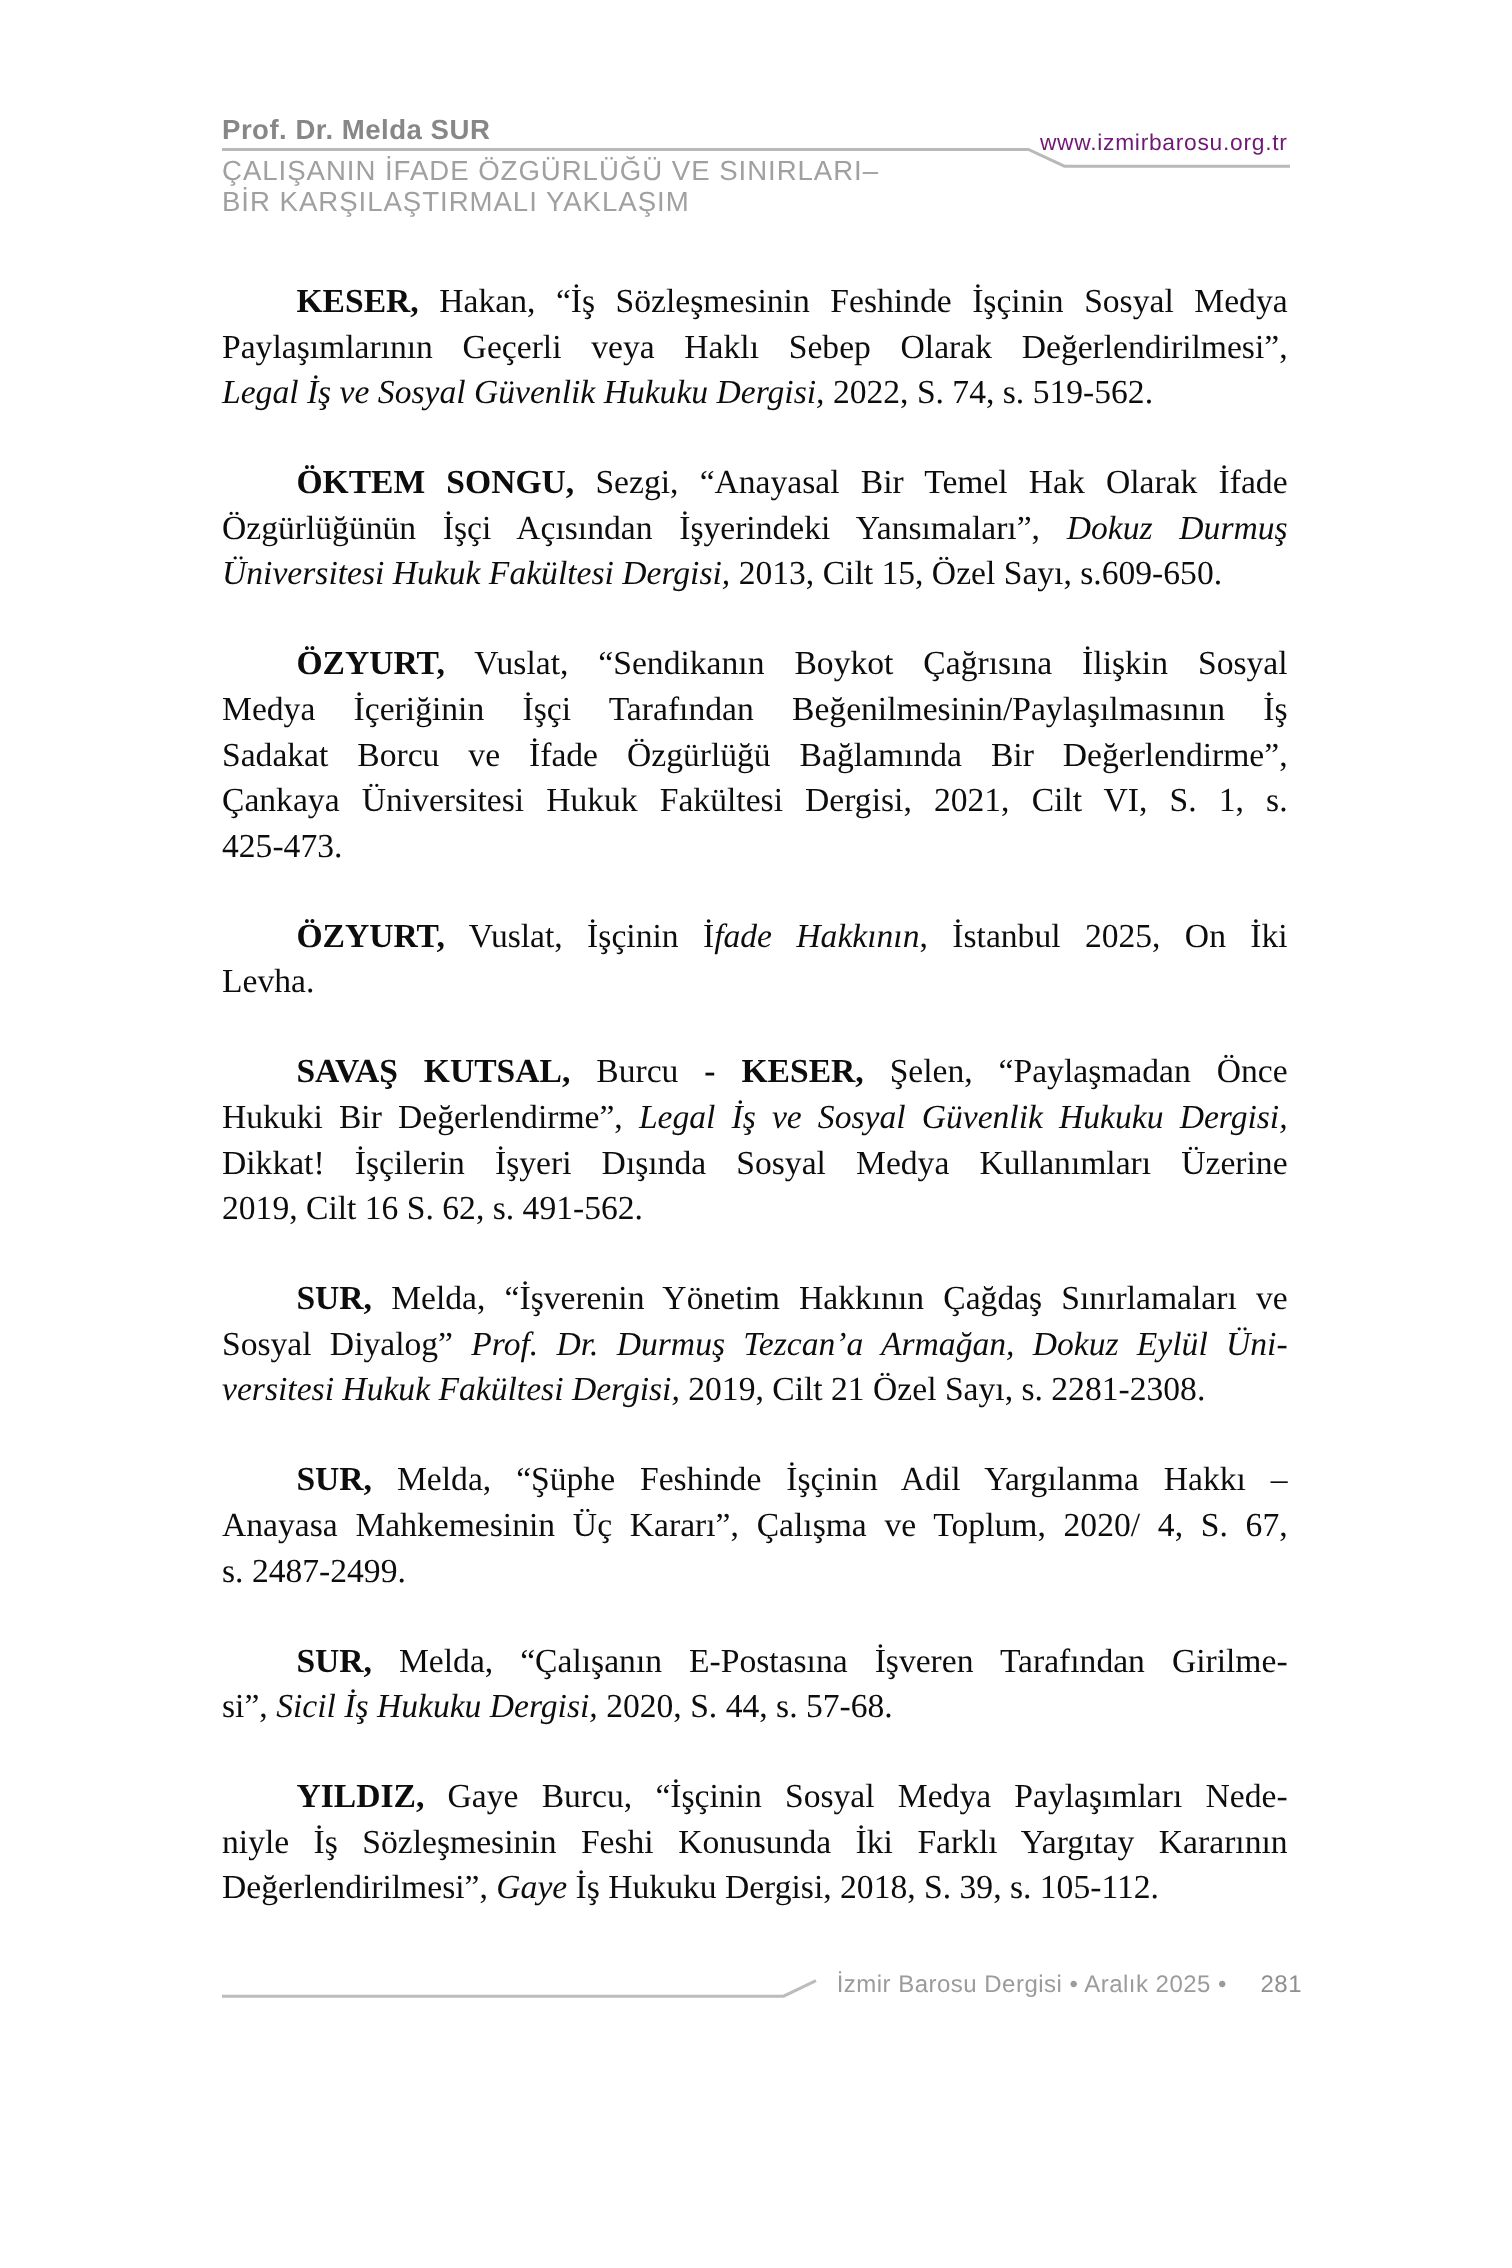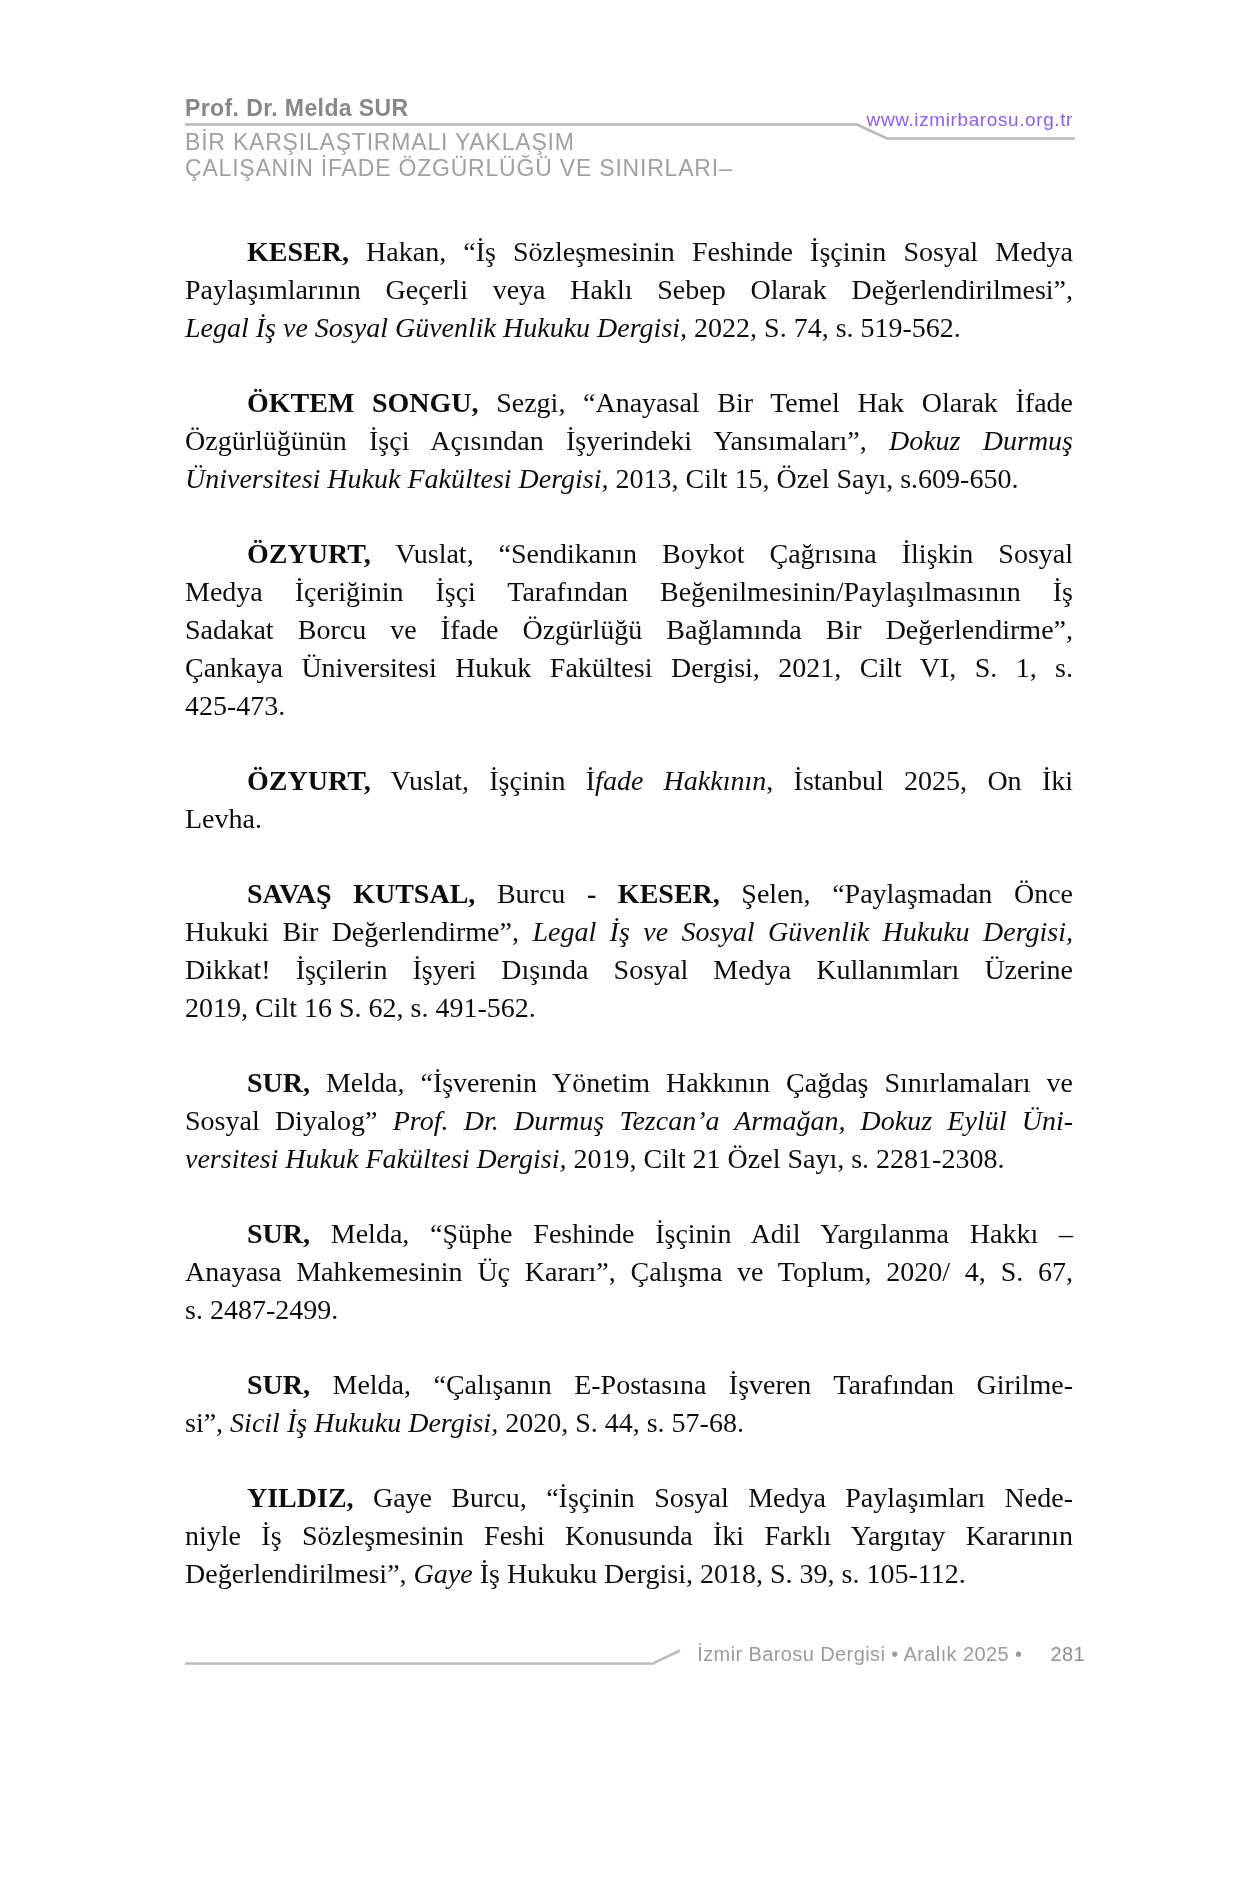--- a/index.html
+++ b/index.html
@@ -17,21 +17,21 @@
     font-family:"Liberation Sans", sans-serif;
     font-weight:bold; font-size:23px; letter-spacing:0.4px;
     color:#878787;
   }
   .hdr-rule { position:absolute; left:185px; top:121px; }
   .hdr-url {
     position:absolute; left:185px; top:109px; width:888px;
     text-align:right;
     font-family:"Liberation Sans", sans-serif;
     font-size:19px; letter-spacing:0.6px;
-    color:#8b5cf6;
+    color:#701a75;
   }
   .hdr-title {
     position:absolute; left:185px; top:129px;
     font-family:"Liberation Sans", sans-serif;
     font-size:23px; line-height:26px; letter-spacing:0.8px;
     color:#a0a0a0;
   }
 
   
   .bib {
@@ -64,22 +64,22 @@
 
   <div class="hdr-author">Prof. Dr. Melda SUR</div>
 
   <svg class="hdr-rule" width="890" height="22" viewBox="0 0 890 22">
     <path d="M0,3.5 L672,3.5 L702,17.5 L890,17.5" fill="none" stroke="#b9b9b9" stroke-width="2.5"></path>
   </svg>
 
   <div class="hdr-url">www.izmirbarosu.org.tr</div>
 
   <div class="hdr-title">
+    <div>ÇALIŞANIN İFADE ÖZGÜRLÜĞÜ VE SINIRLARI–</div>
     <div>BİR KARŞILAŞTIRMALI YAKLAŞIM</div>
-    <div>ÇALIŞANIN İFADE ÖZGÜRLÜĞÜ VE SINIRLARI–</div>
   </div>
 
   <div class="bib">
       <div class="para">
         <div class="line indent"><span class="b">KESER,</span><span> Hakan, “İş Sözleşmesinin Feshinde İşçinin Sosyal Medya</span></div>
         <div class="line"><span>Paylaşımlarının Geçerli veya Haklı Sebep Olarak Değerlendirilmesi”,</span></div>
         <div class="line last"><span class="i">Legal İş ve Sosyal Güvenlik Hukuku Dergisi,</span><span> 2022, S. 74, s. 519-562.</span></div>
       </div>
       <div class="para">
         <div class="line indent"><span class="b">ÖKTEM SONGU,</span><span> Sezgi, “Anayasal Bir Temel Hak Olarak İfade</span></div>

